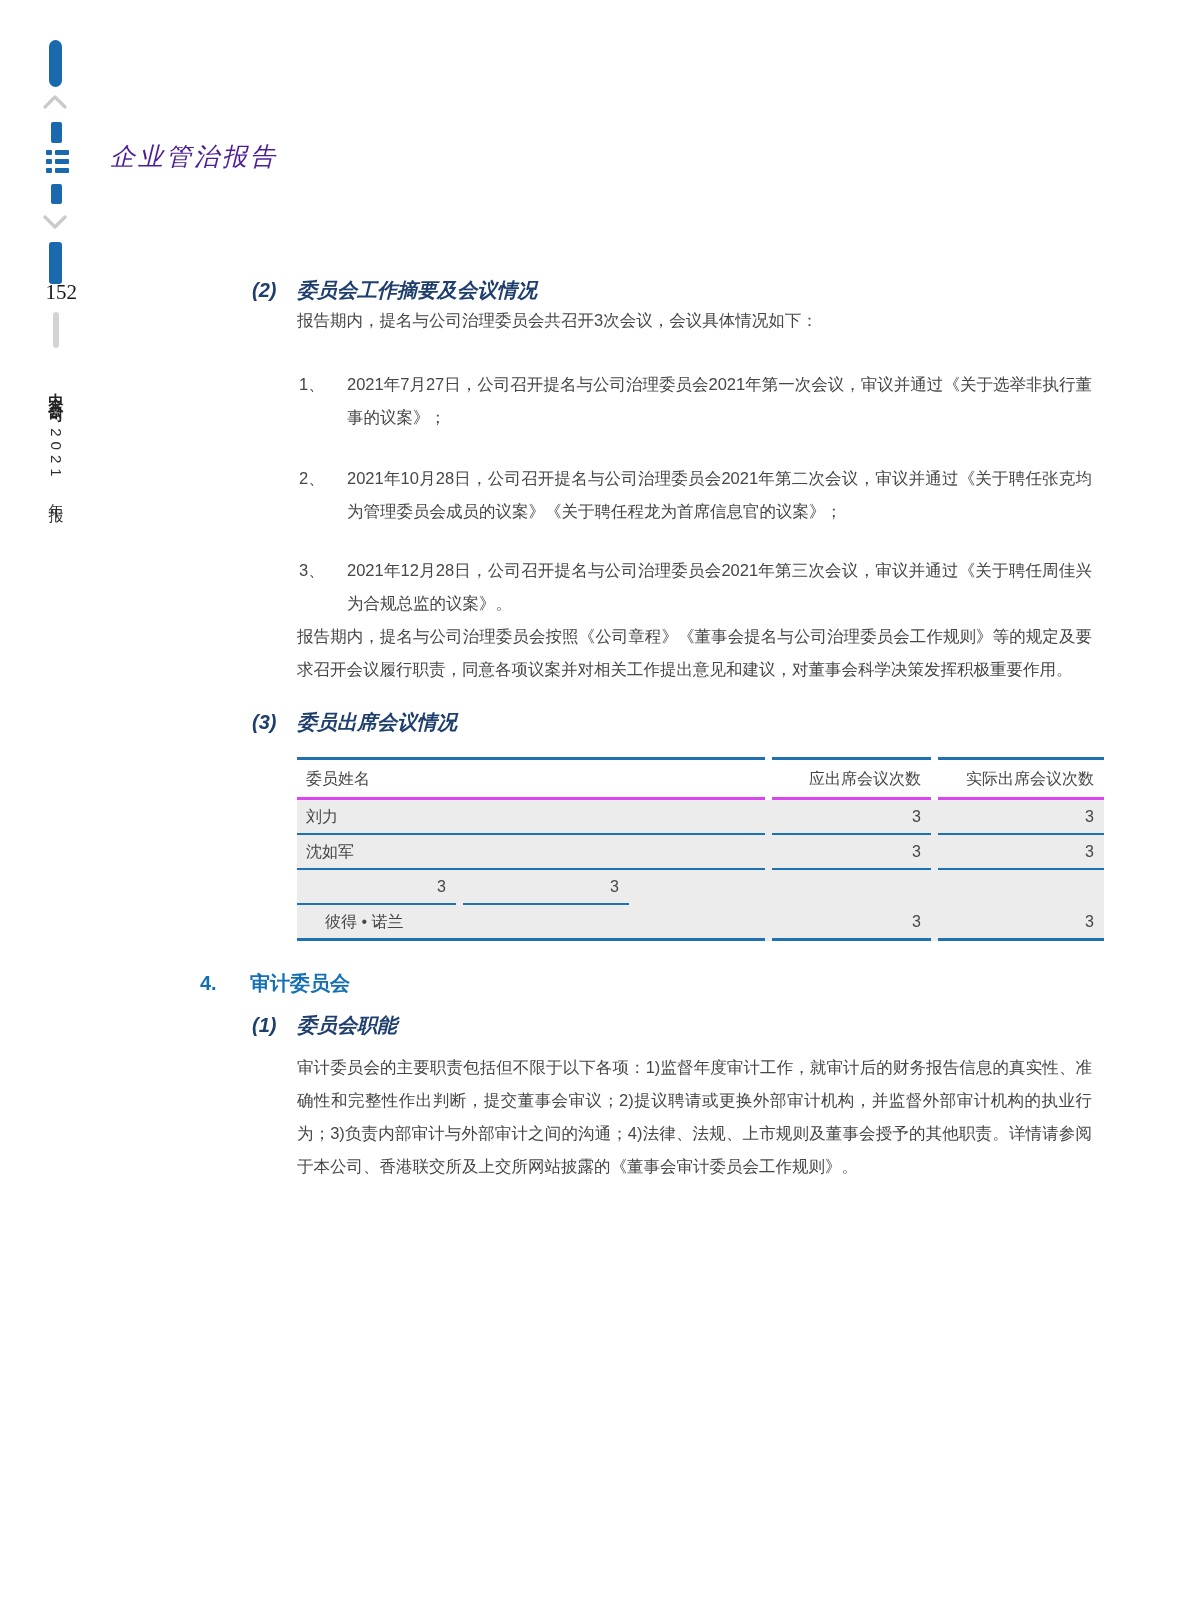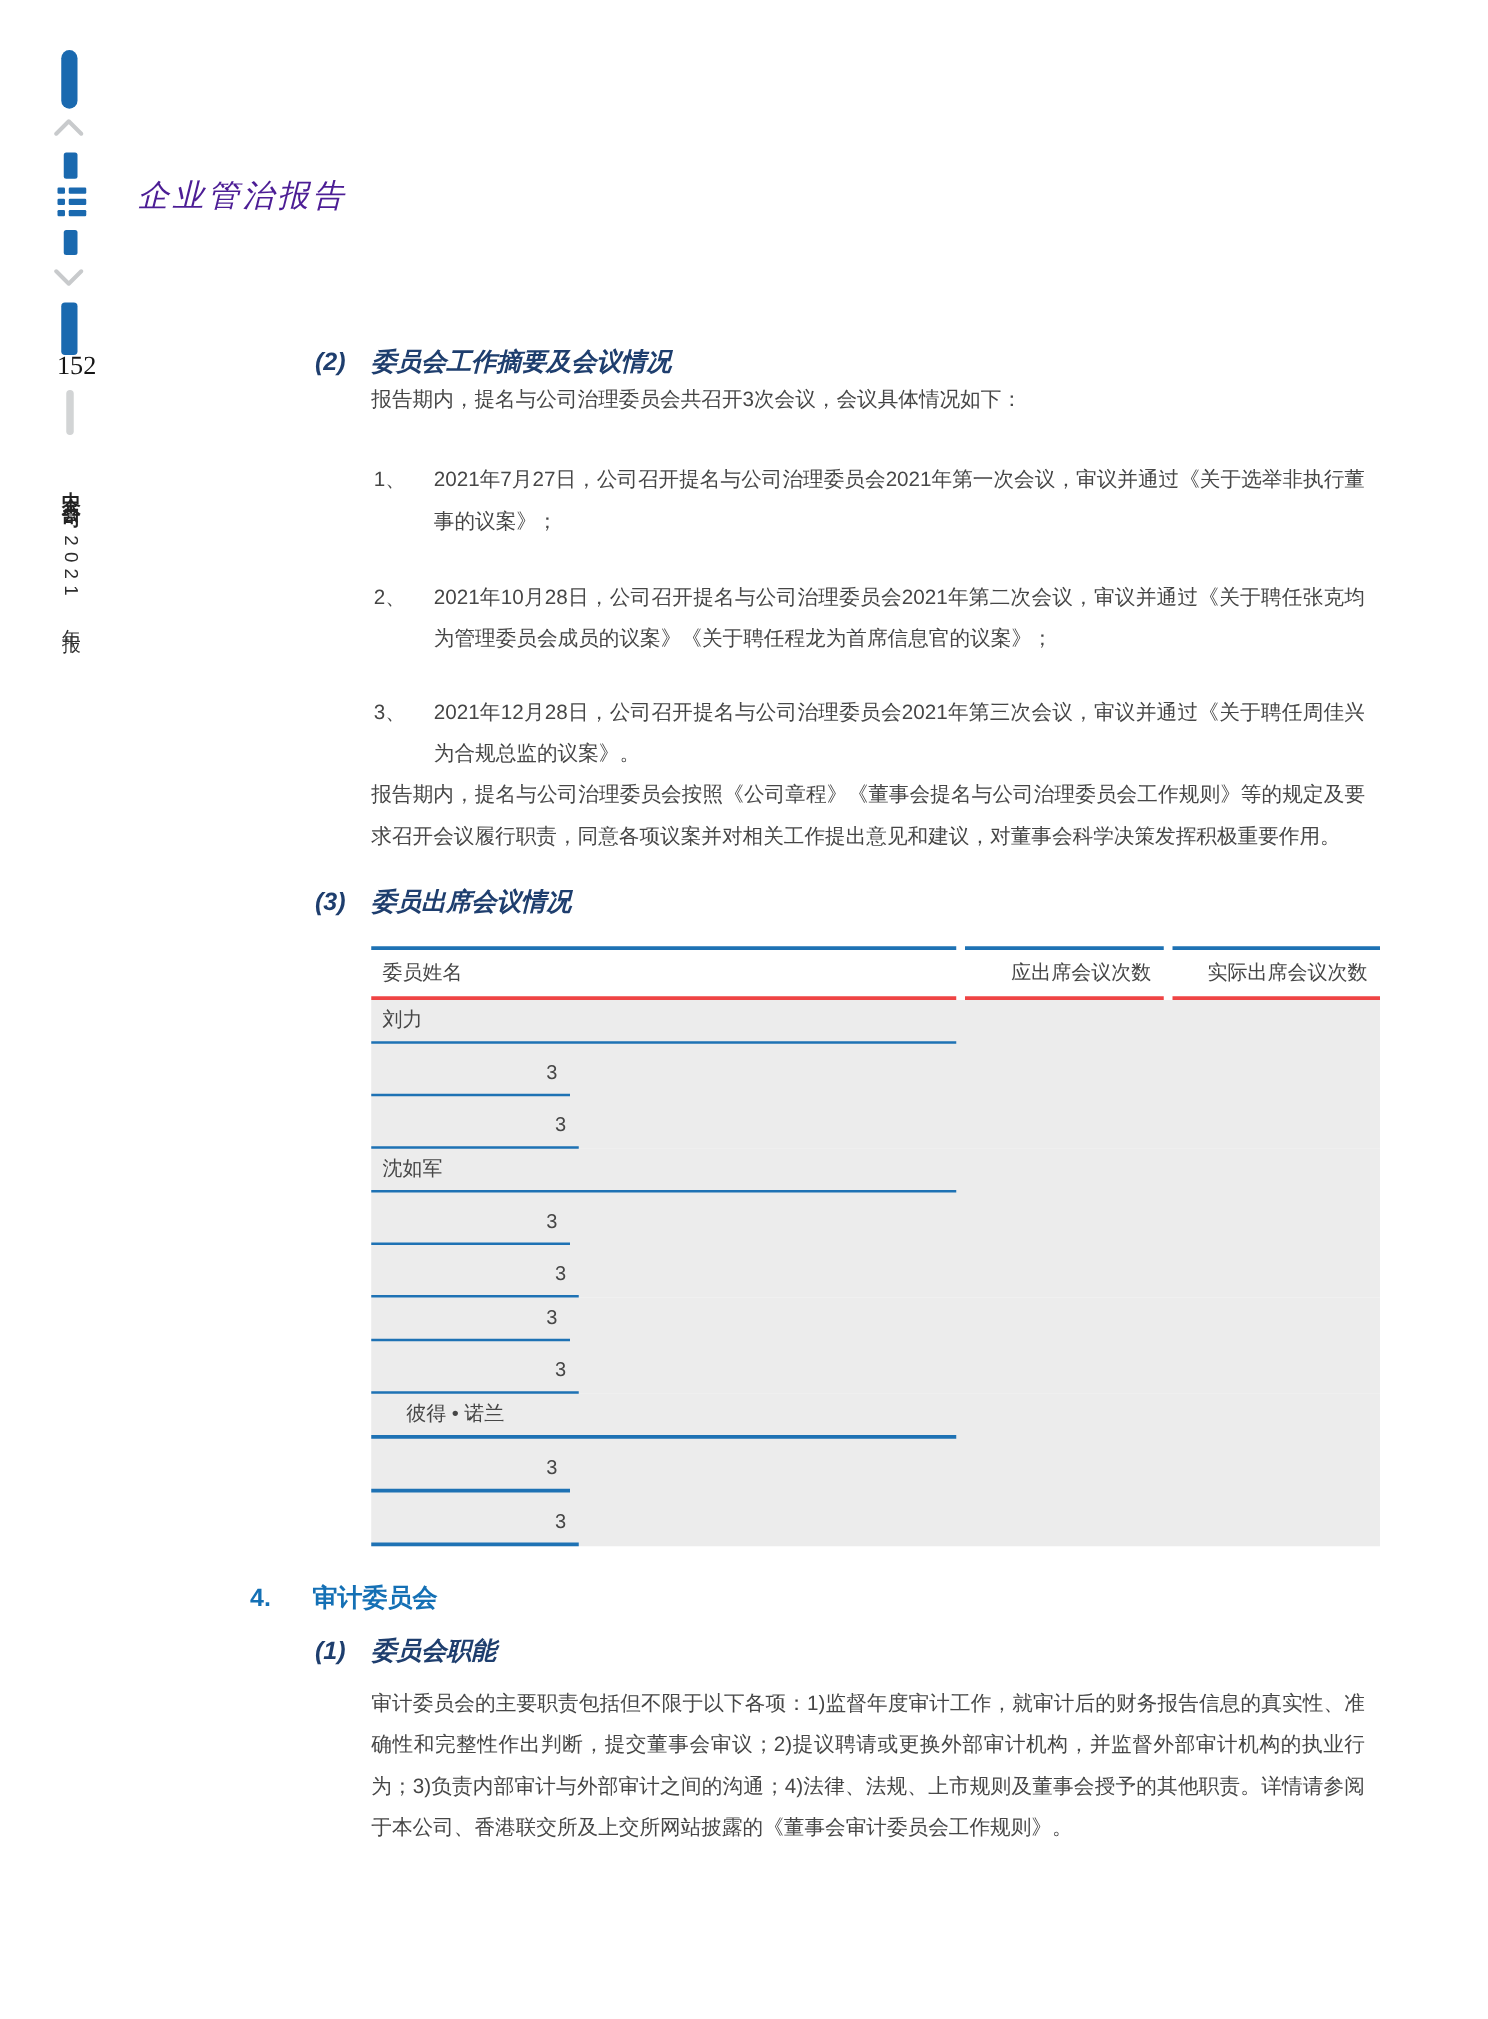--- a/index.html
+++ b/index.html
@@ -45,22 +45,22 @@
   .item1 { margin-top:31px; }
   .item2 { margin-top:28px; }
   .item3 { margin-top:26px; }
   .item .num { flex:none; width:48px; padding-left:2px; font-size:16.5px; line-height:33px; color:#464646; }
   .item .txt { flex:1; }
   .h-3 { margin-top:24px; }
   
   .gov-table { margin-top:22px; width:807px; font-size:16px; color:#464646; }
   .trow { display:flex; gap:7px; }
   .cell { box-sizing:border-box; }
-  .trow.head .cell { border-top:3px solid #1e72b4; border-bottom:3px solid #ef4444; height:43px; line-height:37px; background:#fff; }
-  .trow.data { background:#ececec;flex-direction:column; }
+  .trow.head .cell { border-top:3px solid #1e72b4; border-bottom:3px solid #d946ef; height:43px; line-height:37px; background:#fff; }
+  .trow.data { background:#ececec; }
   .trow.data .cell { border-bottom:2px solid #1e72b4; height:35px; line-height:33px; }
   .trow.data-last .cell { border-bottom:3px solid #1e72b4; height:36px;padding-left:28px; }
   .c1 { width:468px; padding-left:9px; text-align:left; }
   .c2 { width:159px; padding-right:10px; text-align:right; }
   .c3 { width:166px; padding-right:10px; text-align:right; }
   
   .h-main { position:relative; margin-left:-47px; margin-top:30px;
             font-size:20px; font-weight:bold; color:#1470b5; line-height:25px; }
   .h-main .lbl { position:absolute; left:-50px; top:0; font-style:normal; }
   .h-1 { margin-top:17px; }

